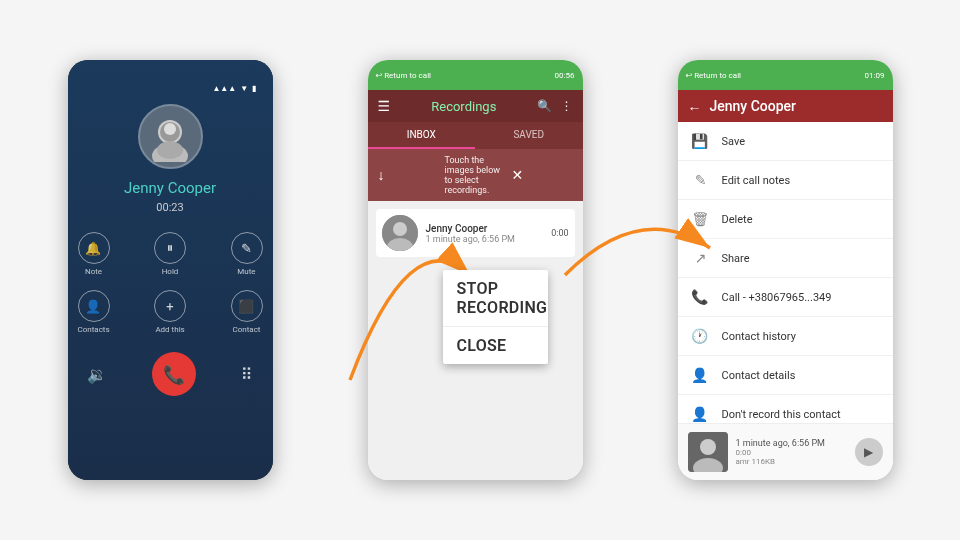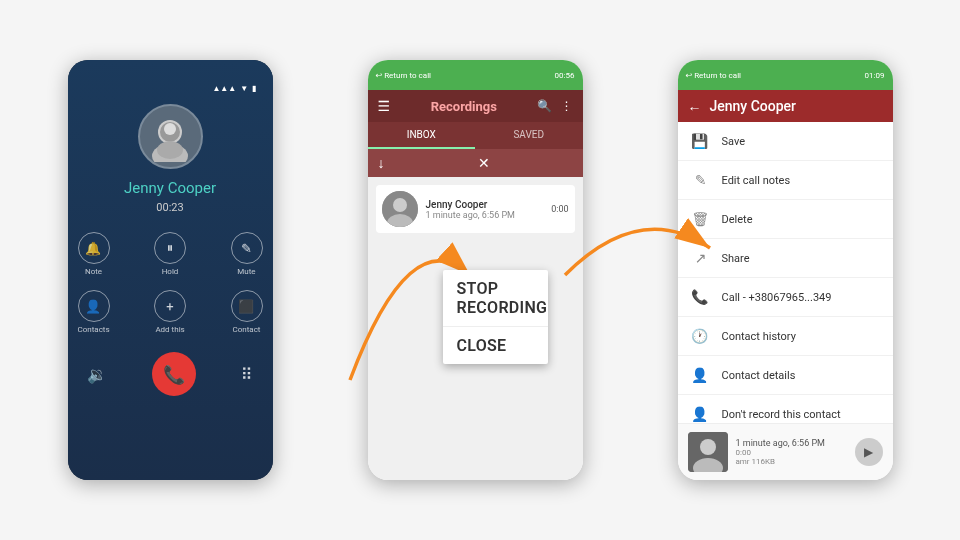--- a/index.html
+++ b/index.html
@@ -156,23 +156,23 @@
       color: white;
     }
     .recordings-header {
       background: #6d2b2b;
       padding: 8px 10px;
       display: flex;
       align-items: center;
       justify-content: space-between;
     }
     .recordings-title {
-      color: #fca5a5;
+      color: #86efac;
       font-size: 13px;
-      font-weight: 700;
+      font-weight: 400;
     }
     .header-icons {
       display: flex;
       gap: 8px;
       color: white;
       font-size: 12px;
     }
     .tabs-row {
       display: flex;
       background: #7a3333;
@@ -181,21 +181,21 @@
       flex: 1;
       text-align: center;
       padding: 7px;
       font-size: 10px;
       color: rgba(255,255,255,0.7);
       border-bottom: 2px solid transparent;
       cursor: pointer;
     }
     .tab-btn.active {
       color: white;
-      border-bottom: 2px solid #86efac;
+      border-bottom: 2px solid #ec4899;
     }
     .info-banner {
       background: #8d4444;
       padding: 6px 10px;
       display: flex;
       align-items: center;
       gap: 6px;
     }
     .info-banner span {
       font-size: 9px;
@@ -441,20 +441,21 @@
           <span>🔍</span>
           <span>⋮</span>
         </div>
       </div>
       <div class="tabs-row">
         <div class="tab-btn active">INBOX</div>
         <div class="tab-btn">SAVED</div>
       </div>
       <div class="info-banner">
         <span style="color:white;font-size:14px;">↓</span>
+        <span>Touch the images below to select recordings.</span>
         <span style="color:white;font-size:14px;">✕</span>
       </div>
       <div class="recordings-list">
         <div class="recording-item">
           <div class="recording-avatar">
             <svg viewBox="0 0 36 36" xmlns="http://www.w3.org/2000/svg" width="36" height="36">
               <rect width="36" height="36" fill="#888"></rect>
               <circle cx="18" cy="14" r="7" fill="#ccc"></circle>
               <ellipse cx="18" cy="32" rx="13" ry="9" fill="#bbb"></ellipse>
             </svg>

